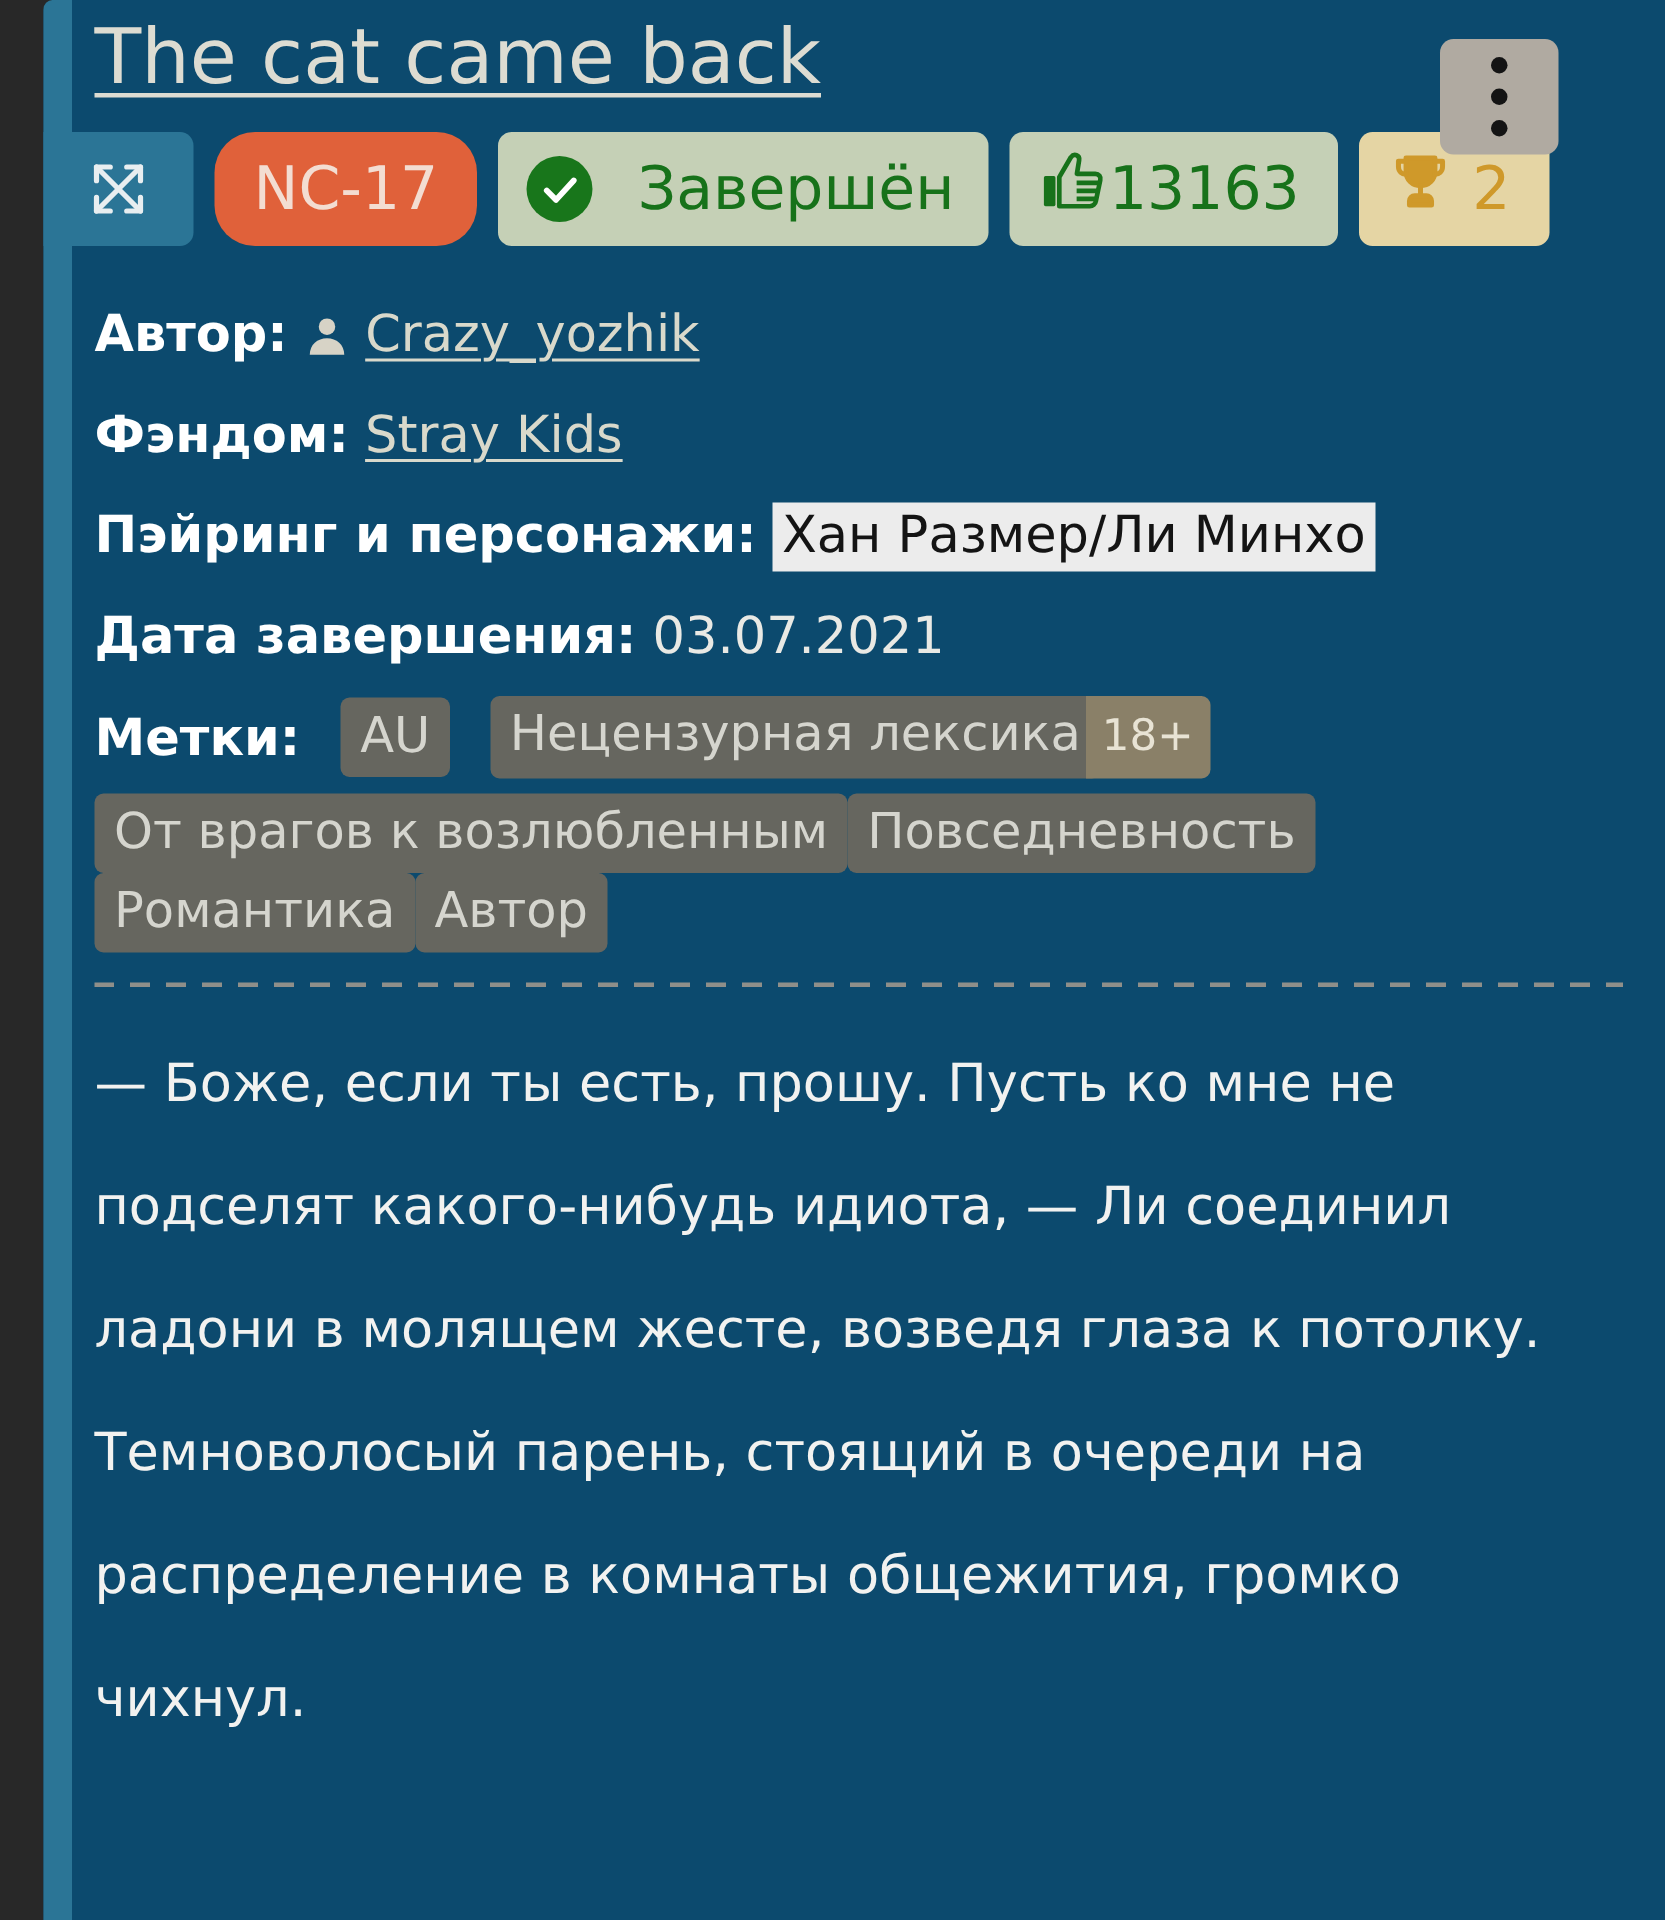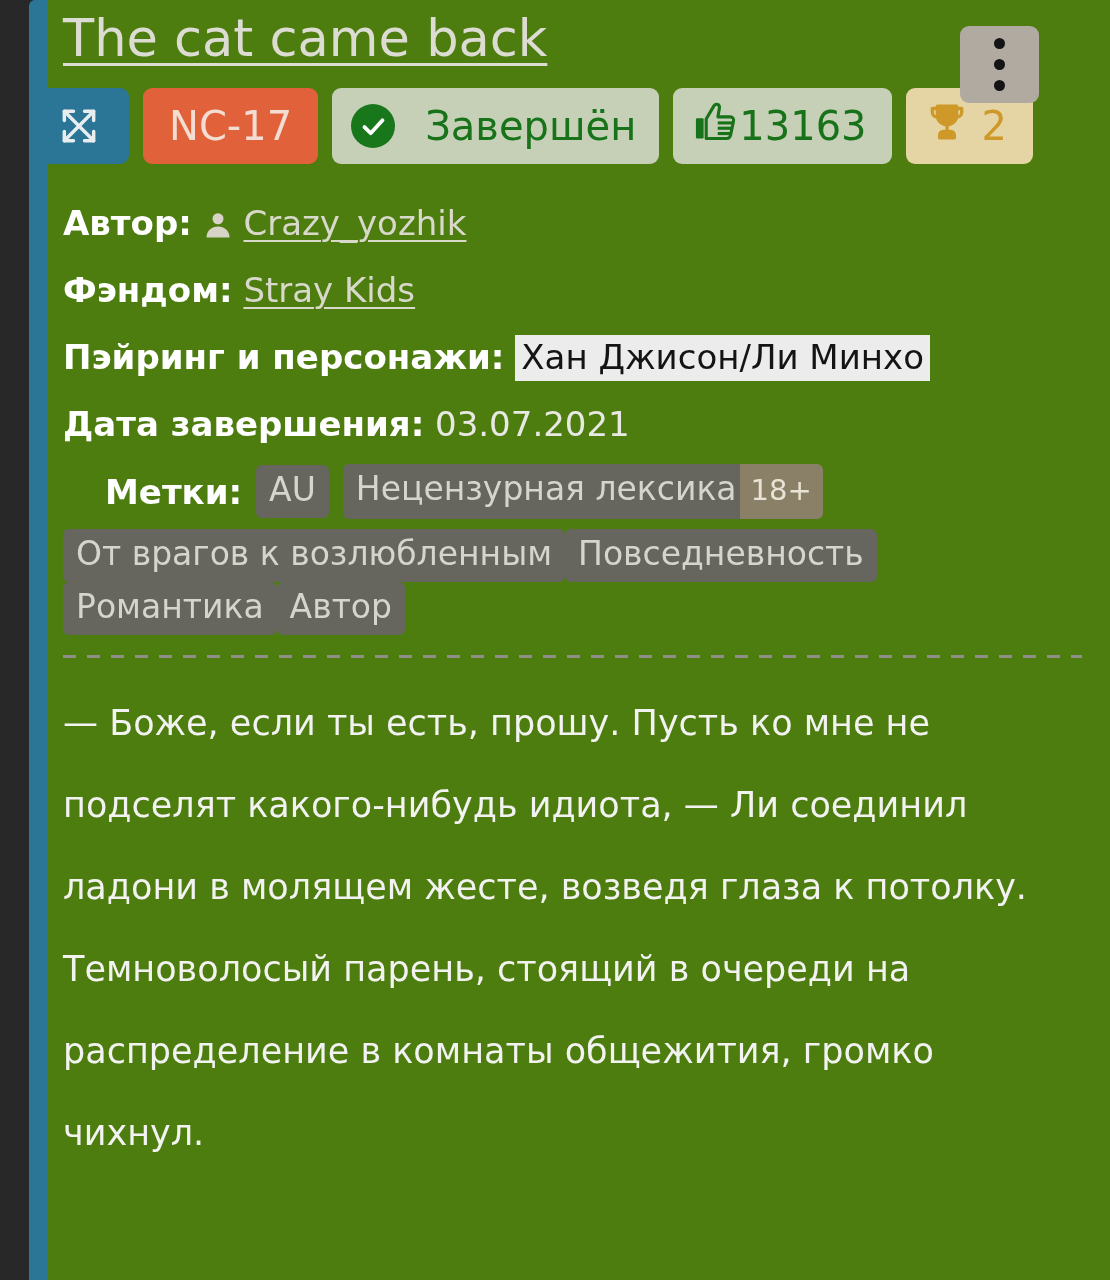--- a/index.html
+++ b/index.html
@@ -32,21 +32,21 @@
     z-index: 3;
   }
 
   
   #card {
     position: absolute;
     left: 29px;
     top: 0;
     width: 1081px;
     height: 1280px;
-    background: #4d7c0f;
+    background: #0c4a6e;
     border-top-left-radius: 8px;
     padding: 0 0 0 34px;
   }
 
   
   #title-row {
     padding-top: 12px;
     height: 88px;
   }
   #story-title {
@@ -115,20 +115,21 @@
     margin-left: 0;
   }
   #badge-slash svg { width: 44px; height: 44px; display: block; }
 
   
   #badge-rating {
     background: #e0613a;
     color: #f3ddd2;
     font-size: 40px;
     padding: 0 26px;
+    border-radius: 27px;
   }
 
   
   #badge-status {
     background: #c5d0b6;
     color: #17721a;
     font-size: 40px;
     padding: 0 23px 0 19px;
     gap: 30px;
   }
@@ -199,23 +200,22 @@
 
   
   #tags-block {
     margin-top: 6px;
     padding-right: 40px;
   }
   #tags-line-1 {
     display: flex;
     align-items: center;
     flex-wrap: nowrap;
-    gap: 14px;
+    gap: 27px;
     margin-bottom: 10px;
-    margin-left: 42px;
   }
   #tags-label {
     color: #ffffff;
     font-weight: bold;
     font-size: 34px;
   }
   .tag {
     background: #66665f;
     color: #d5d5ce;
     font-size: 33px;
@@ -342,21 +342,21 @@
         <a class="meta-link">Crazy_yozhik</a>
       </div>
 
       <div class="meta-line">
         <span class="meta-label">Фэндом:</span>
         <a class="meta-link">Stray Kids</a>
       </div>
 
       <div class="meta-line">
         <span class="meta-label">Пэйринг и персонажи:</span>
-        <span class="highlight">Хан Джисон/Ли Минхо</span>
+        <span class="highlight">Хан Размер/Ли Минхо</span>
       </div>
 
 
       <div class="meta-line">
         <span class="meta-label">Дата завершения:</span>
         <span>03.07.2021</span>
       </div>
 
     </div>
 

